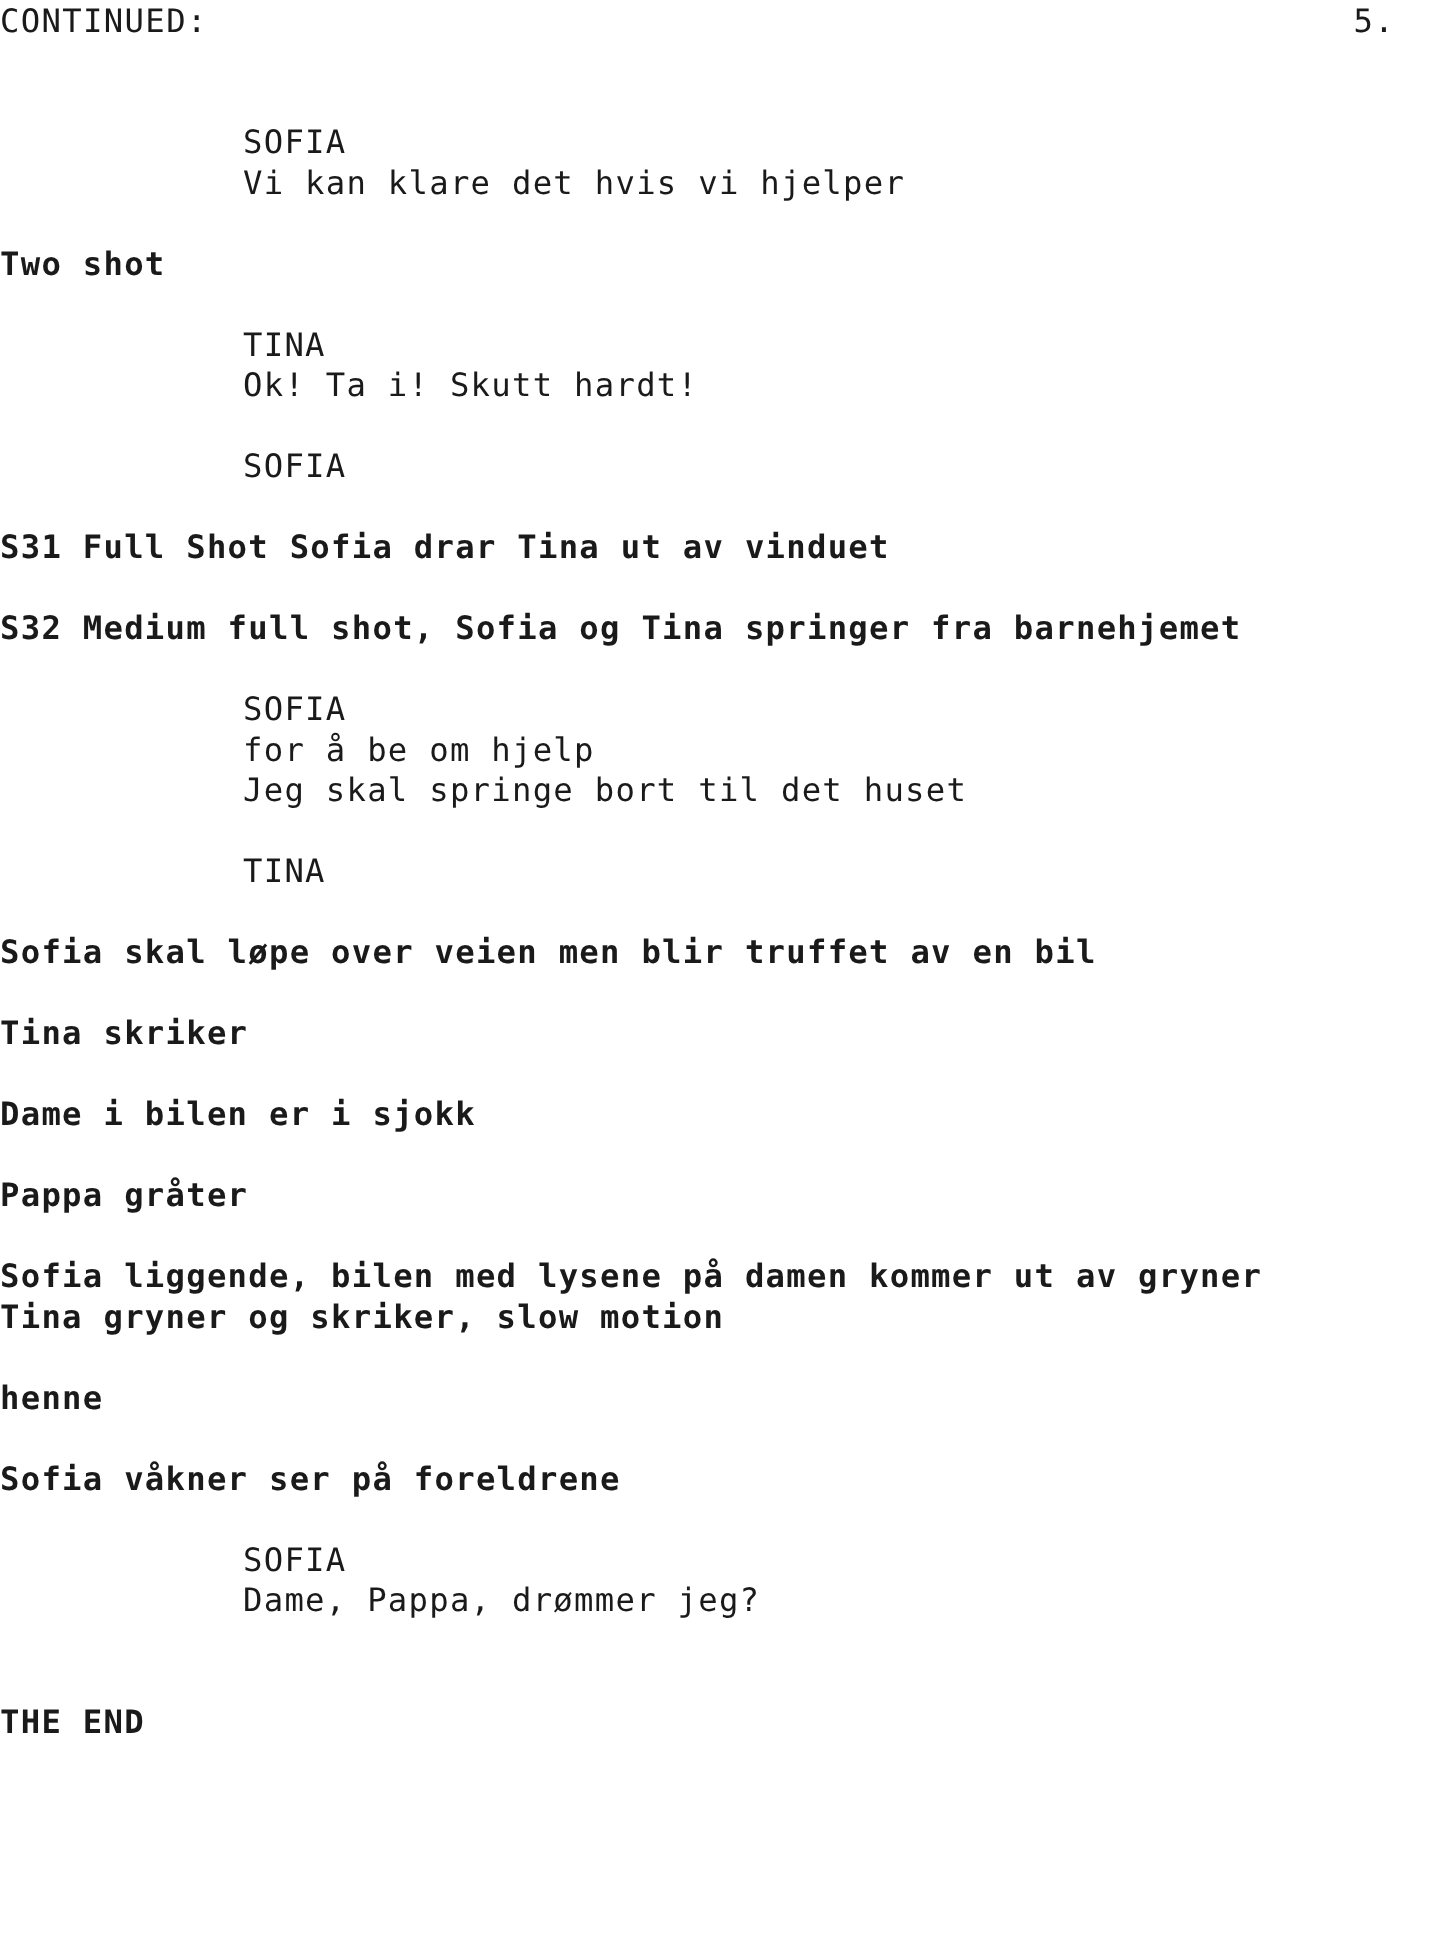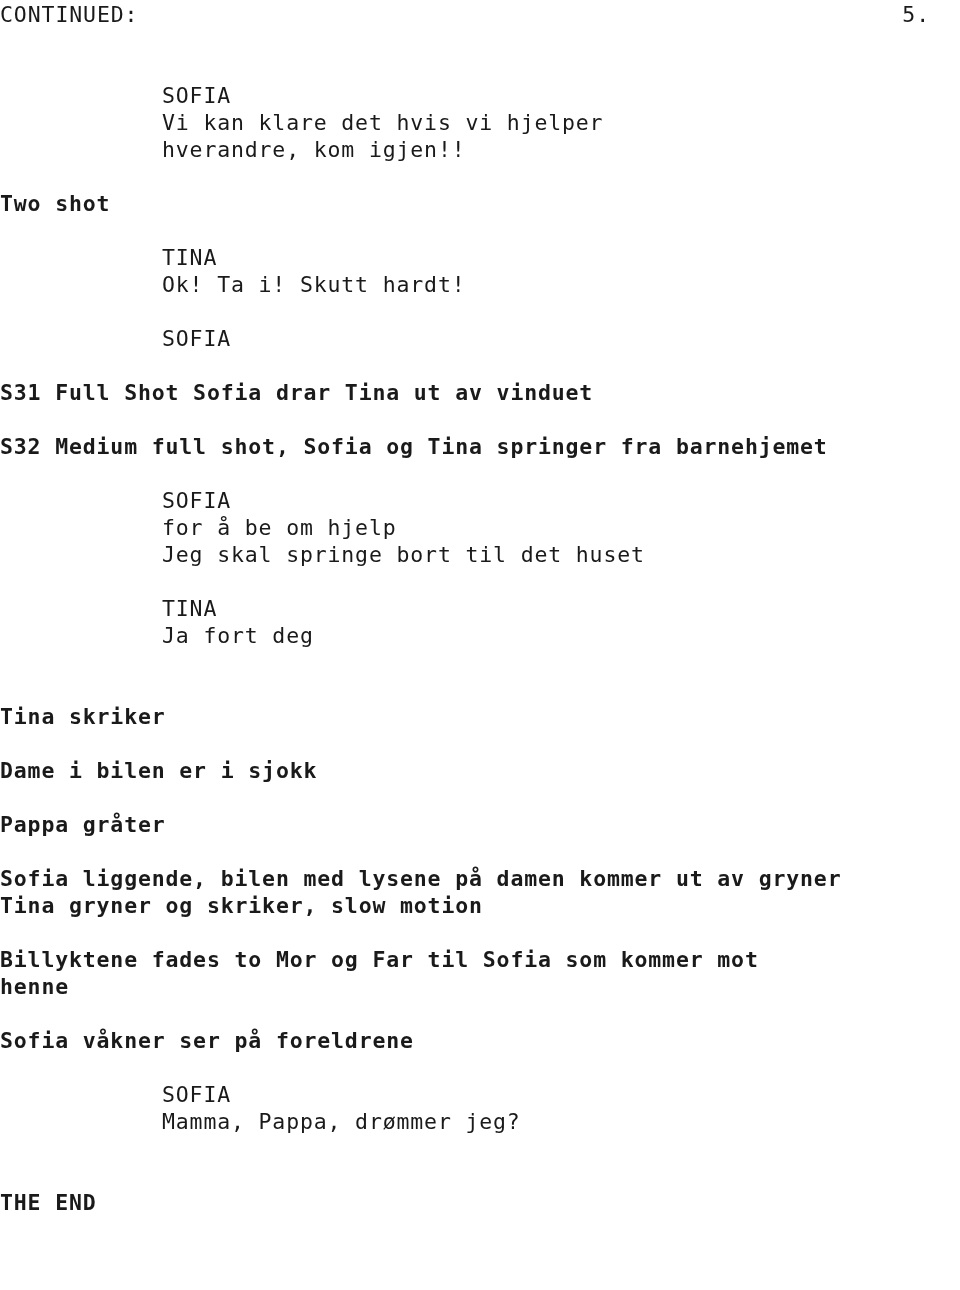--- a/index.html
+++ b/index.html
@@ -86,48 +86,49 @@
 <body>
 
 <div id="page">
 
   <div class="header">
     <div class="slug">CONTINUED:</div>
     <div class="pageno">5.</div>
   </div>
 
   <div class="script" id="script-body">
-      <div class="block dialogue"><div class="line cue">SOFIA</div><div class="line">Vi kan klare det hvis vi hjelper</div><div class="line">hverandre, kom igjen!!</div></div>
+      <div class="block dialogue"><div class="line cue">SOFIA</div><div class="line">Vi kan klare det hvis vi hjelper</div></div>
       <div class="spacer gap-md"></div>
       <div class="block action"><div class="line">Two shot</div></div>
       <div class="spacer gap-md"></div>
       <div class="block dialogue"><div class="line cue">TINA</div><div class="line">Ok! Ta i! Skutt hardt!</div></div>
       <div class="spacer gap-md"></div>
       <div class="block dialogue"><div class="line cue">SOFIA</div></div>
       <div class="spacer gap-md"></div>
       <div class="block action"><div class="line">S31 Full Shot Sofia drar Tina ut av vinduet</div></div>
       <div class="spacer gap-md"></div>
       <div class="block action"><div class="line">S32 Medium full shot, Sofia og Tina springer fra barnehjemet</div></div>
       <div class="spacer gap-md"></div>
       <div class="block dialogue"><div class="line cue">SOFIA</div><div class="line">for å be om hjelp</div><div class="line">Jeg skal springe bort til det huset</div></div>
       <div class="spacer gap-md"></div>
-      <div class="block dialogue"><div class="line cue">TINA</div><div class="line">Ja fort deg</div></div>
+      <div class="block dialogue"><div class="line cue">TINA</div></div>
       <div class="spacer gap-md"></div>
+      <div class="block action"><div class="line">Sofia skal løpe over veien men blir truffet av en bil</div></div>
       <div class="spacer gap-md"></div>
       <div class="block action"><div class="line">Tina skriker</div></div>
       <div class="spacer gap-md"></div>
       <div class="block action"><div class="line">Dame i bilen er i sjokk</div></div>
       <div class="spacer gap-md"></div>
       <div class="block action"><div class="line">Pappa gråter</div></div>
       <div class="spacer gap-md"></div>
       <div class="block action"><div class="line">Sofia liggende, bilen med lysene på damen kommer ut av gryner</div><div class="line">Tina gryner og skriker, slow motion</div></div>
       <div class="spacer gap-md"></div>
-      <div class="block action"><div class="line">Billyktene fades to Mor og Far til Sofia som kommer mot</div><div class="line">henne</div></div>
+      <div class="block action"><div class="line">henne</div></div>
       <div class="spacer gap-md"></div>
       <div class="block action"><div class="line">Sofia våkner ser på foreldrene</div></div>
       <div class="spacer gap-md"></div>
-      <div class="block dialogue"><div class="line cue">SOFIA</div><div class="line">Mamma, Pappa, drømmer jeg?</div></div>
+      <div class="block dialogue"><div class="line cue">SOFIA</div><div class="line">Dame, Pappa, drømmer jeg?</div></div>
       <div class="spacer gap-md"></div>
       <div class="spacer gap-md"></div>
       <div class="block action"><div class="line">THE END</div></div>
     </div>
 
 </div>
 
 </body></html>

